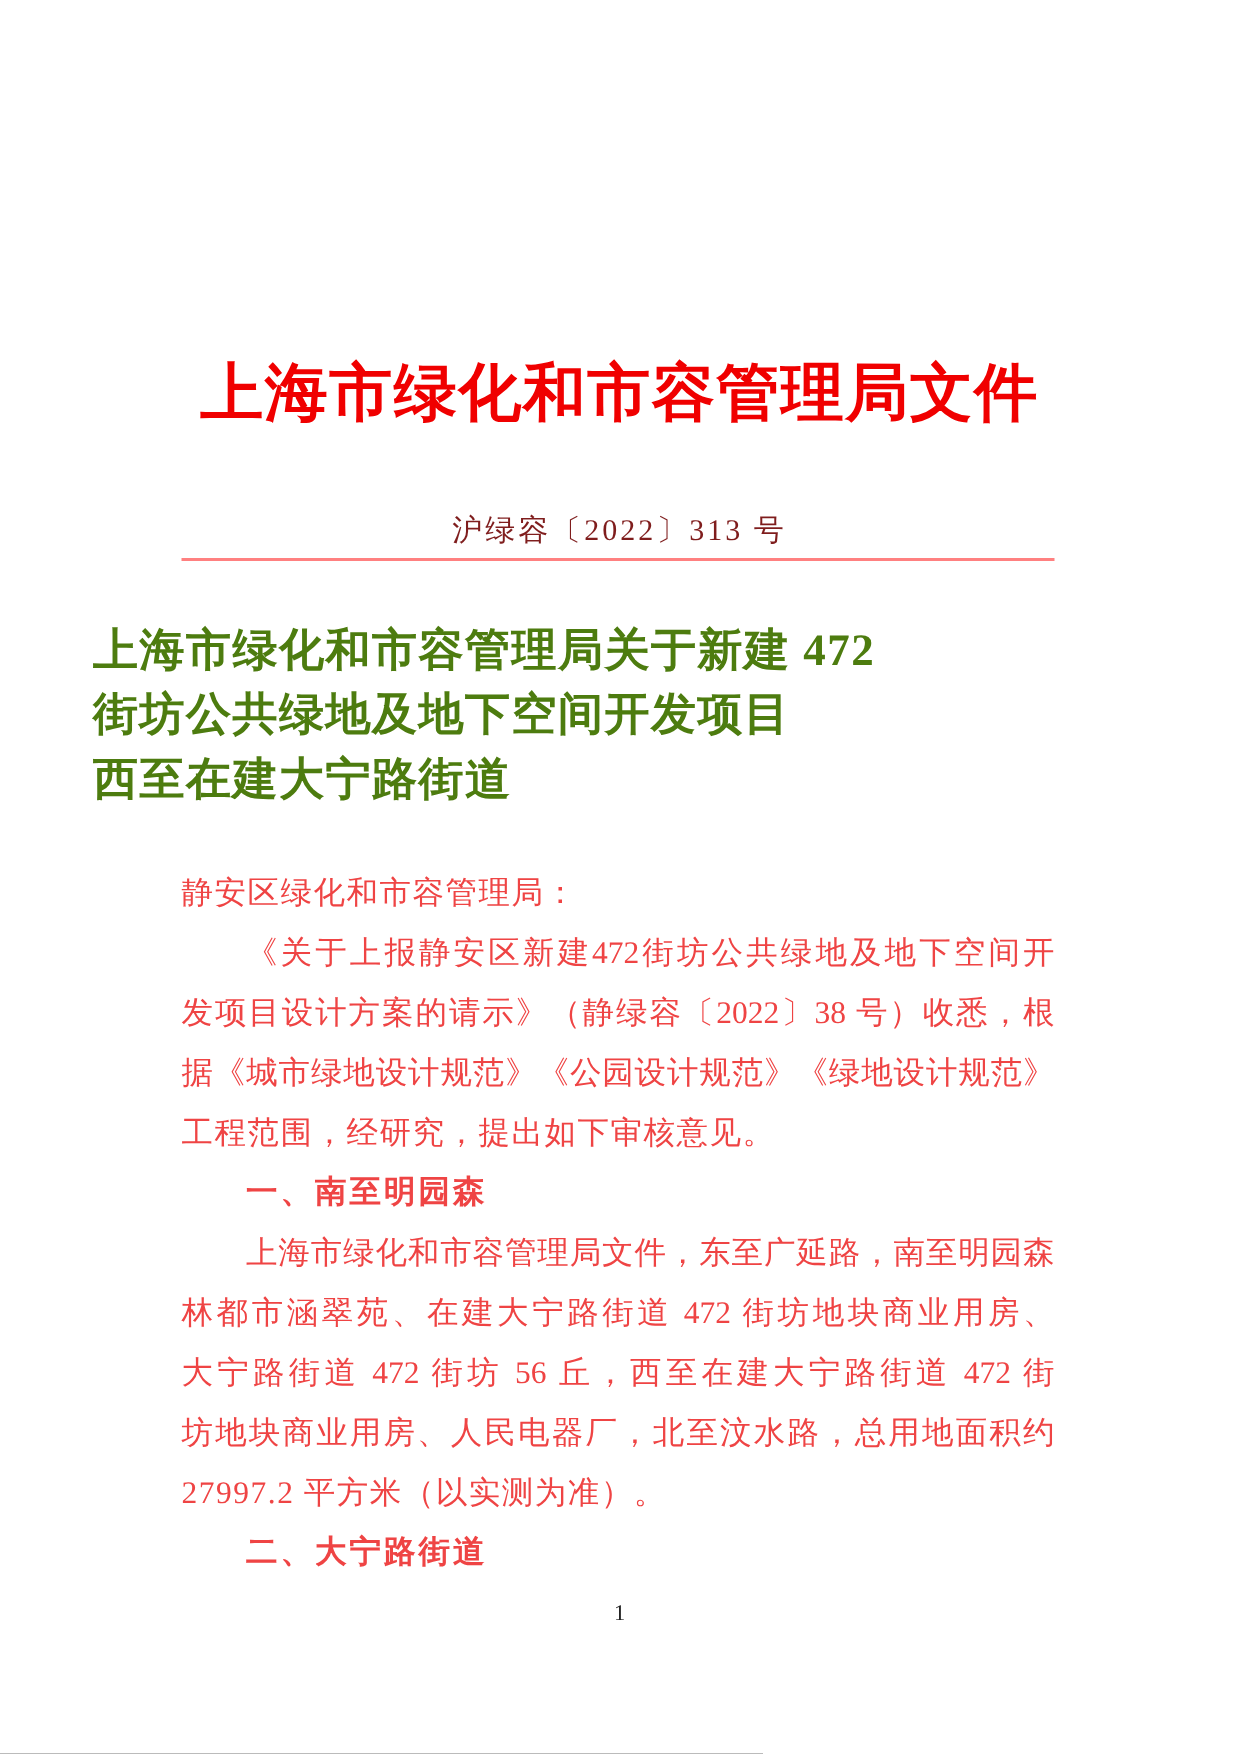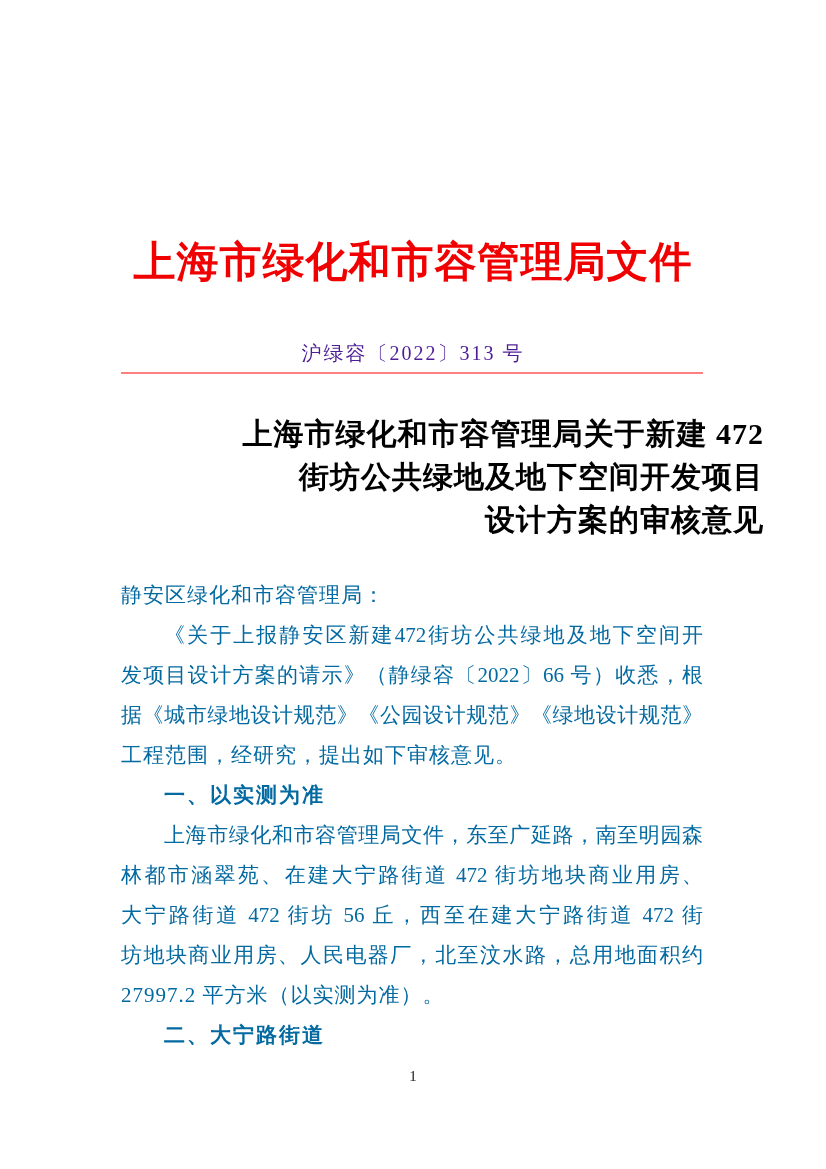--- a/index.html
+++ b/index.html
@@ -28,50 +28,50 @@
     white-space: nowrap;
   }
   .doc-number {
     position: absolute;
     top: 340px;
     left: 0;
     width: 100%;
     text-align: center;
     font-size: 20px;
     letter-spacing: 2px;
-    color: #4c1d95;
+    color: #7f1d1d;
   }
   .red-rule {
     position: absolute;
     top: 372px;
     left: 121px;
     width: 582px;
     height: 2px;
     background: #ff8080;
   }
   .doc-title {
     position: absolute;
     top: 412px;
     left: 62px;
     width: 702px;
-    text-align: right;
+    text-align: left;
     font-size: 30px;
     font-weight: bold;
     line-height: 43px;
     letter-spacing: 1px;
-    color: #000000;
+    color: #4d7c0f;
   }
   .body-text {
     position: absolute;
     top: 575px;
     left: 121px;
     width: 582px;
     font-size: 21px;
     line-height: 40px;
-    color: #0369a1;
+    color: #ef4444;
   }
   .line {
     height: 40px;
     white-space: nowrap;
     letter-spacing: 1px;
   }
   .line.stretch {
     white-space: normal;
     text-align: justify;
     text-align-last: justify;
@@ -100,30 +100,30 @@
 
   <div class="letterhead-title">上海市绿化和市容管理局文件</div>
 
   <div class="doc-number">沪绿容〔2022〕313 号</div>
 
   <div class="red-rule"></div>
 
   <div class="doc-title">
     <div>上海市绿化和市容管理局关于新建 472</div>
     <div>街坊公共绿地及地下空间开发项目</div>
-    <div>设计方案的审核意见</div>
+    <div>西至在建大宁路街道</div>
   </div>
 
   <div class="body-text">
     <div class="line">静安区绿化和市容管理局：</div>
     <div class="line stretch indent">《关于上报静安区新建472街坊公共绿地及地下空间开</div>
-    <div class="line stretch">发项目设计方案的请示》（静绿容〔2022〕66 号）收悉，根</div>
+    <div class="line stretch">发项目设计方案的请示》（静绿容〔2022〕38 号）收悉，根</div>
     <div class="line stretch">据《城市绿地设计规范》《公园设计规范》《绿地设计规范》</div>
     <div class="line">工程范围，经研究，提出如下审核意见。</div>
-    <div class="line heading indent">一、以实测为准</div>
+    <div class="line heading indent">一、南至明园森</div>
     <div class="line stretch indent">上海市绿化和市容管理局文件，东至广延路，南至明园森</div>
     <div class="line stretch">林都市涵翠苑、在建大宁路街道 472 街坊地块商业用房、</div>
     <div class="line stretch">大宁路街道 472 街坊 56 丘，西至在建大宁路街道 472 街</div>
     <div class="line stretch">坊地块商业用房、人民电器厂，北至汶水路，总用地面积约</div>
     <div class="line">27997.2 平方米（以实测为准）。</div>
     <div class="line heading indent">二、大宁路街道</div>
   </div>
 
   <div class="page-number">1</div>
 

